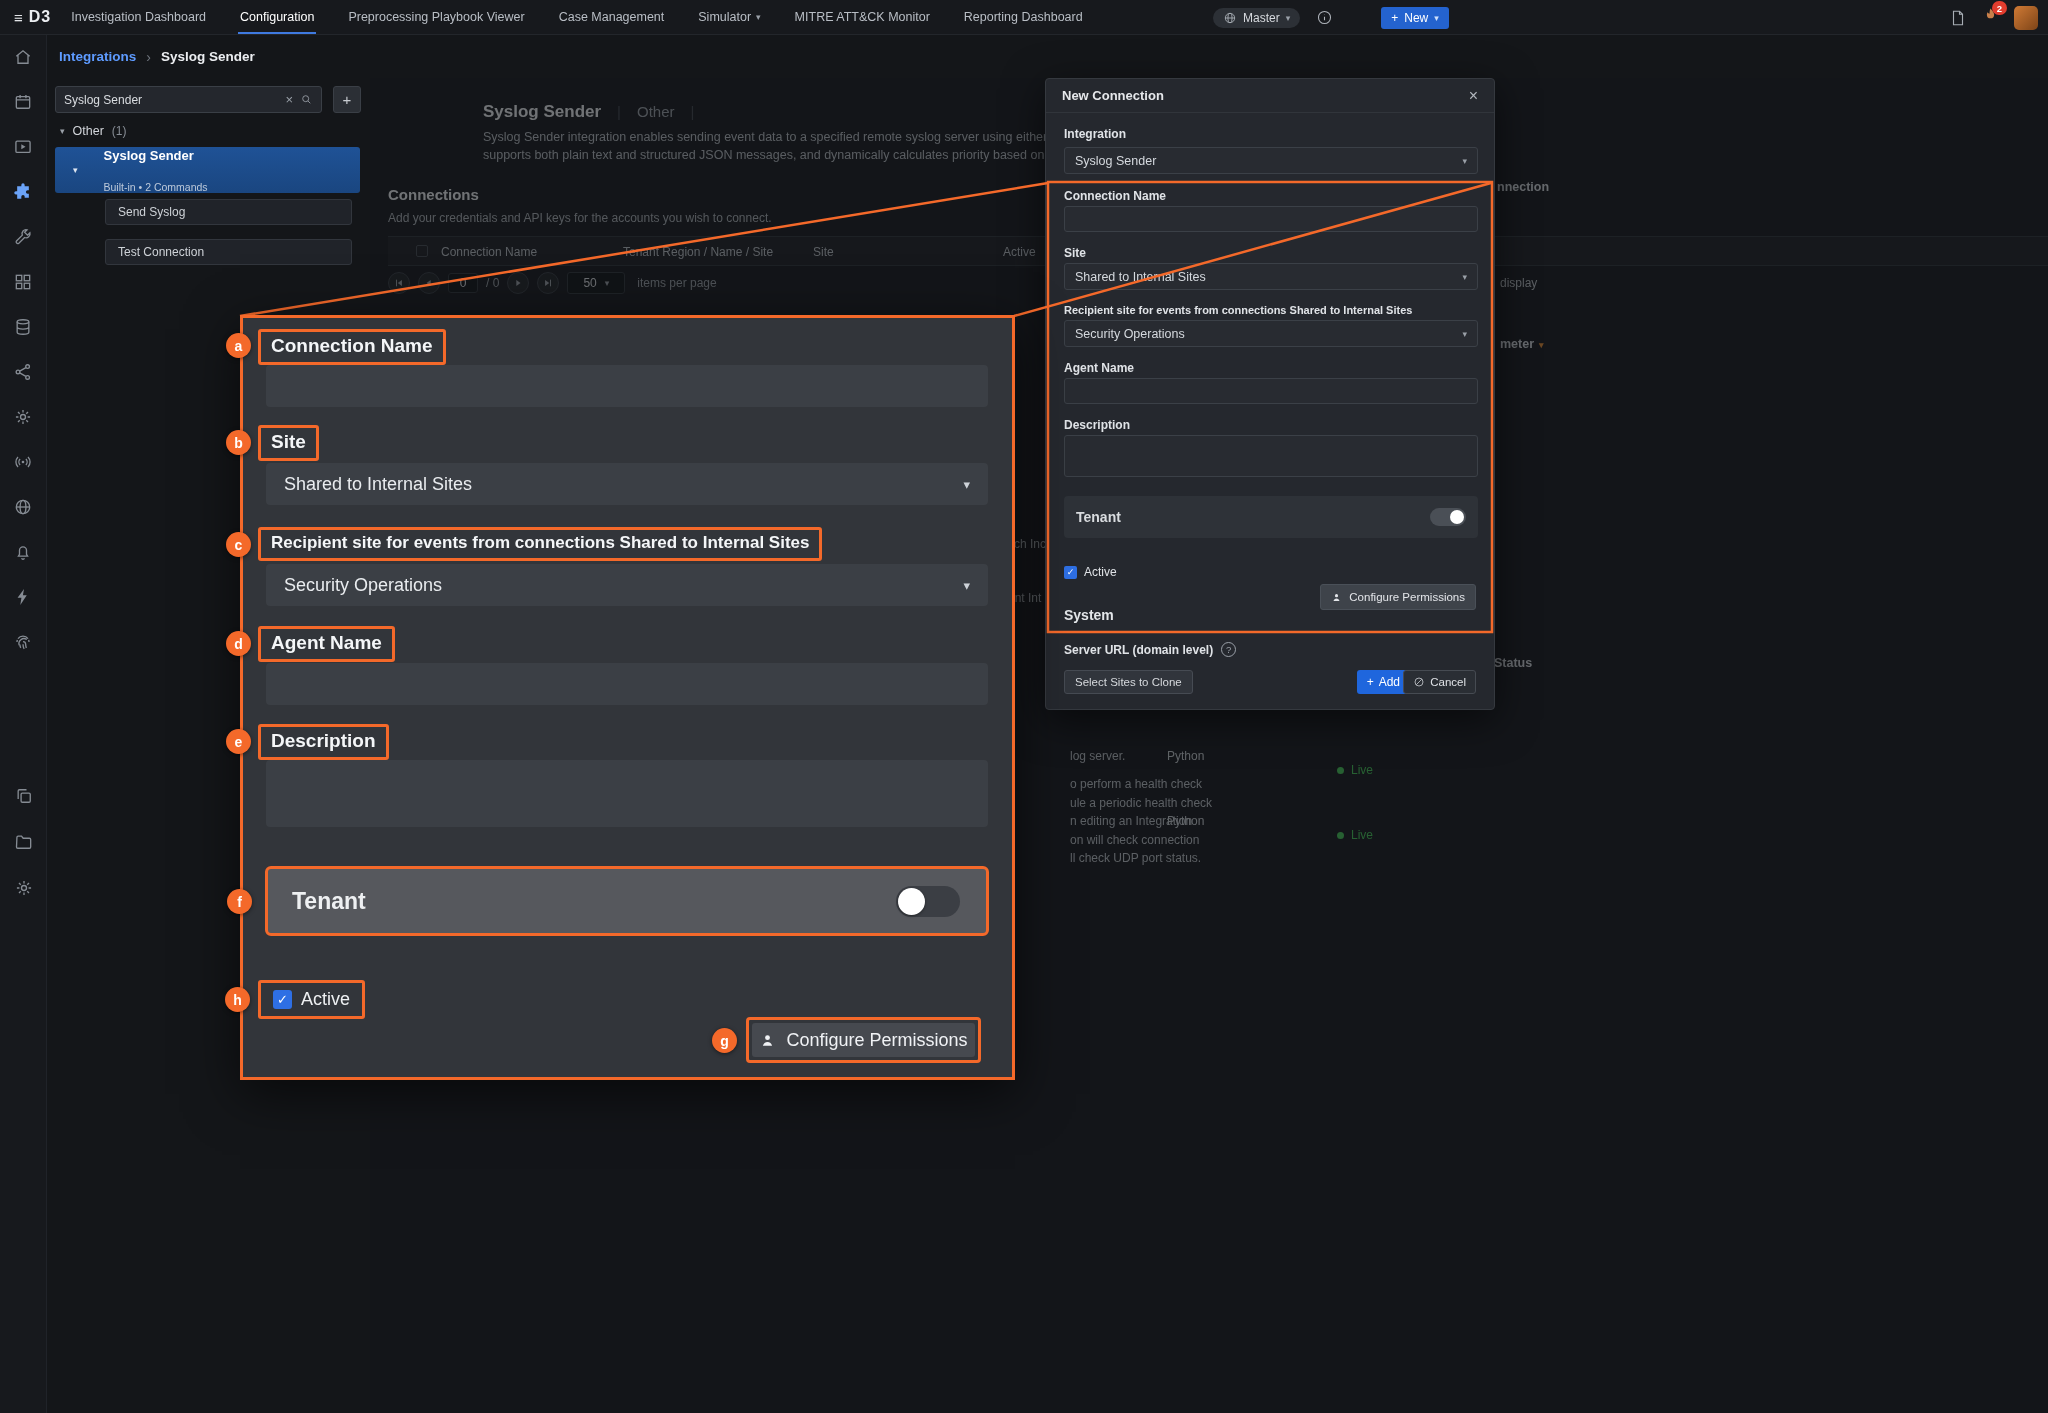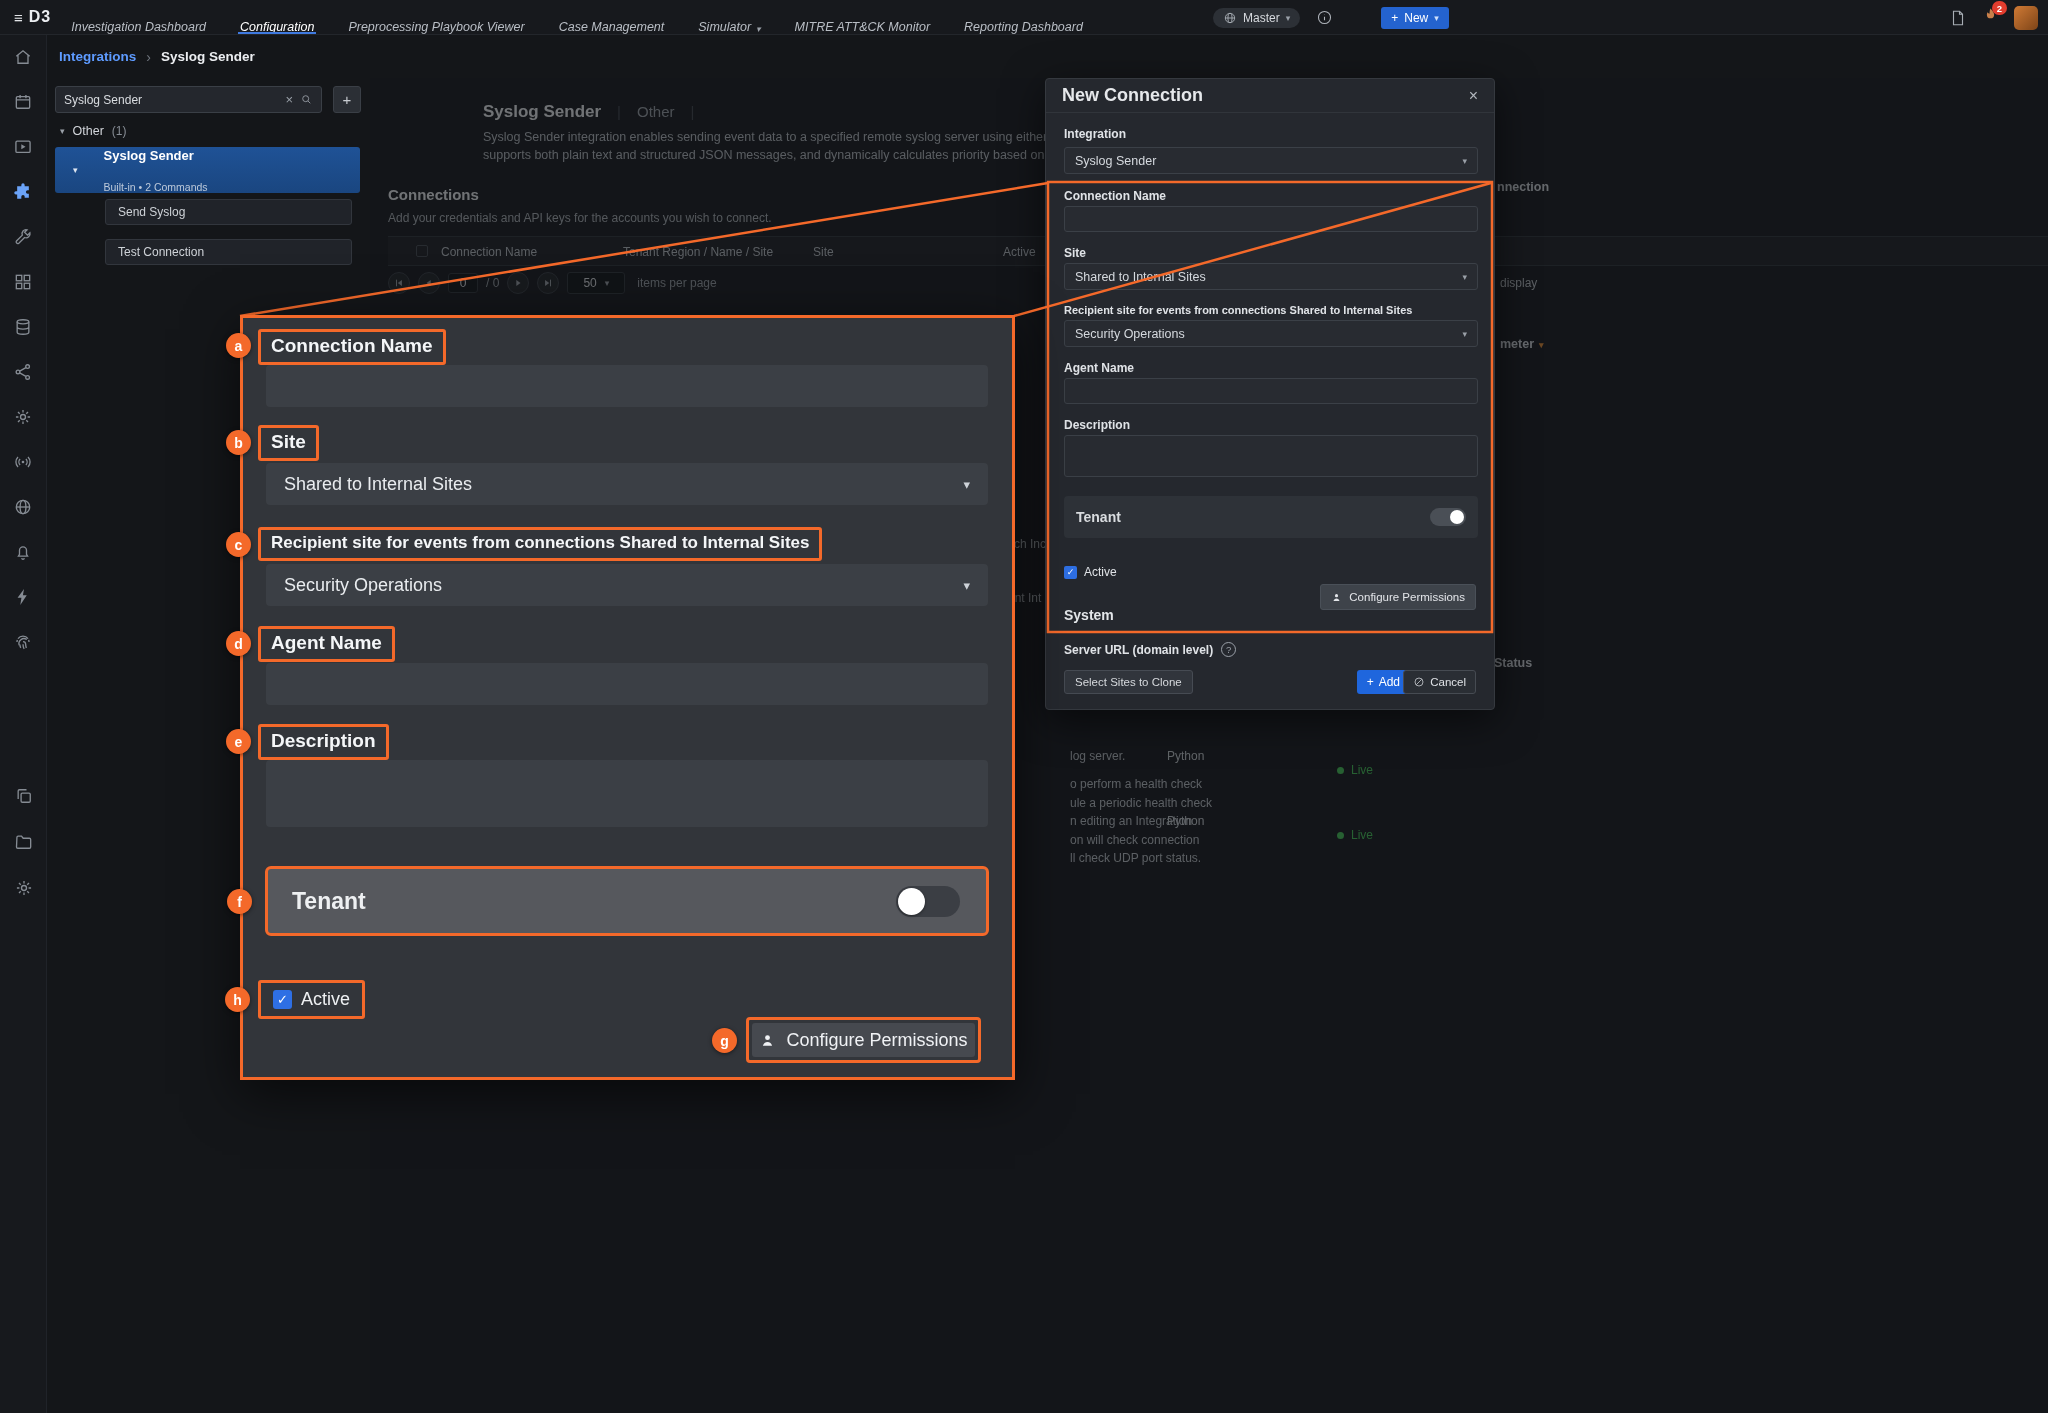--- a/index.html
+++ b/index.html
@@ -4,21 +4,21 @@
 <style>
   * { margin:0; padding:0; box-sizing:border-box; }
   body { background:#0d0f12; font-family:"Liberation Sans", sans-serif; }
   .stage { position:relative; width:2048px; height:1413px; background:#141619; overflow:hidden; color:#d6d9de; }
 
   
   .topbar { position:absolute; left:0; top:0; width:2048px; height:35px; background:#17191d; border-bottom:1px solid #23262b; display:flex; align-items:center; z-index:50; }
   .logo { display:flex; align-items:center; gap:5px; padding:0 20px 0 14px; color:#eceef1; font-weight:bold; font-size:16px; letter-spacing:1px; }
   .logo .bars { font-size:15px; color:#e3e5e8; }
   .nav { display:flex; height:100%; align-items:center; gap:34px; font-size:12.5px; color:#b9bec5; }
-  .nav-item { height:100%; display:flex; align-items:flex-end; gap:5px; cursor:pointer; position:relative; white-space:nowrap;font-style:italic; }
+  .nav-item { height:100%; display:flex; align-items:center; gap:5px; cursor:pointer; position:relative; white-space:nowrap; }
   .nav-item.active { color:#ffffff; }
   .nav-item.active::after { content:""; position:absolute; left:-2px; right:-2px; bottom:0; height:2px; background:#3f7ae0; }
   .nav-caret, .caret { font-size:9px; color:#9aa0a8; }
   .tb-mid { position:absolute; left:1213px; top:0; height:35px; display:flex; align-items:center; gap:16px; }
   .master-pill { display:flex; align-items:center; gap:6px; background:#2c3036; border-radius:12px; padding:3px 10px; font-size:12px; color:#d6d9de; }
   .icon-s { width:14px; height:14px; stroke:#aeb3ba; fill:none; stroke-width:1.5; }
   .new-btn { display:flex; align-items:center; gap:6px; background:#2463cf; color:#fff; border-radius:3px; padding:4px 10px; font-size:12px; }
   .tb-right { position:absolute; right:10px; top:0; height:35px; display:flex; align-items:center; gap:14px; }
   .icon-m { width:18px; height:18px; stroke:#a7adb4; fill:none; stroke-width:1.5; }
   .flame-wrap { position:relative; }
@@ -80,21 +80,21 @@
   .bgrow { position:absolute; left:700px; width:420px; height:16px; font-size:12px; color:#b9bec5; }
   .bg-lang { position:absolute; left:97px; color:#c3c8ce;text-align:center; }
   .bg-live { position:absolute; left:267px; display:flex; align-items:center; gap:7px; color:#4bc05e; }
   .bg-live .dot { width:7px; height:7px; border-radius:50%; background:#4bc05e; display:inline-block; }
 
   .dim { position:absolute; left:370px; top:78px; right:0; bottom:0; background:rgba(5,7,10,0.52); z-index:10; }
 
   
   .modal { position:absolute; left:1045px; top:78px; width:450px; height:632px; background:#25282e; border:1px solid #35393f; border-radius:4px; box-shadow:0 10px 40px rgba(0,0,0,0.55); z-index:20; }
   .modal-head { height:34px; display:flex; align-items:center; justify-content:space-between; padding:0 16px; border-bottom:1px solid #31353b; }
-  .modal-title { font-size:18px; font-weight:600; color:#e6e8eb; }
+  .modal-title { font-size:13px; font-weight:600; color:#e6e8eb; }
   .m-close { font-size:16px; color:#b3b8be; cursor:pointer; }
   .flabel { position:absolute; left:18px; font-weight:bold; font-size:12px; color:#e0e3e7; white-space:nowrap; }
   .fctrl { position:absolute; left:18px; width:414px; background:#282b31; border:1px solid #3b4047; border-radius:3px; }
   .finput { height:26px; color:#d6d9de; font-size:12px; padding:0 8px; font-family:"Liberation Sans", sans-serif; }
   .fselect { height:27px; display:flex; align-items:center; justify-content:space-between; padding:0 10px; font-size:12.5px; color:#d5d9de; }
   .ftext { height:42px; }
   .tenant-row { position:absolute; left:18px; top:417px; width:414px; height:42px; background:#2e3238; border-radius:4px; display:flex; align-items:center; justify-content:space-between; padding:0 12px; }
   .tenant-lbl { font-size:14px; font-weight:bold; color:#d9dcdf; }
   .tgl { width:36px; height:18px; border-radius:9px; background:#4a4f56; position:relative; }
   .tgl .knob { position:absolute; top:2px; width:14px; height:14px; border-radius:50%; background:#fff; }

